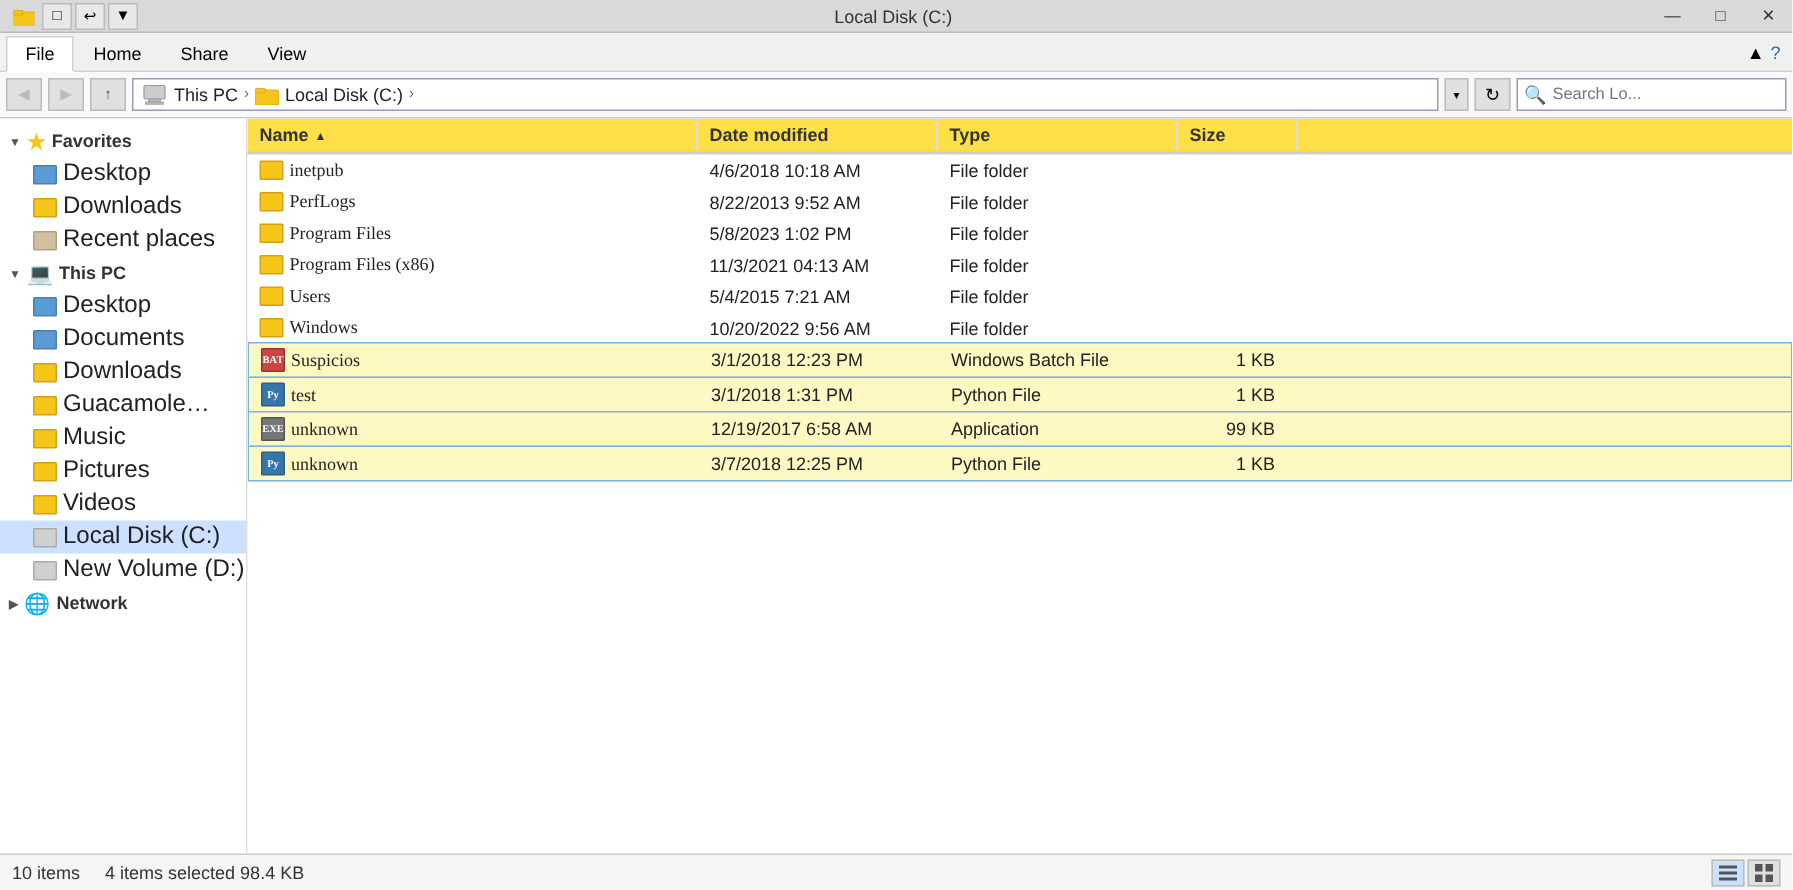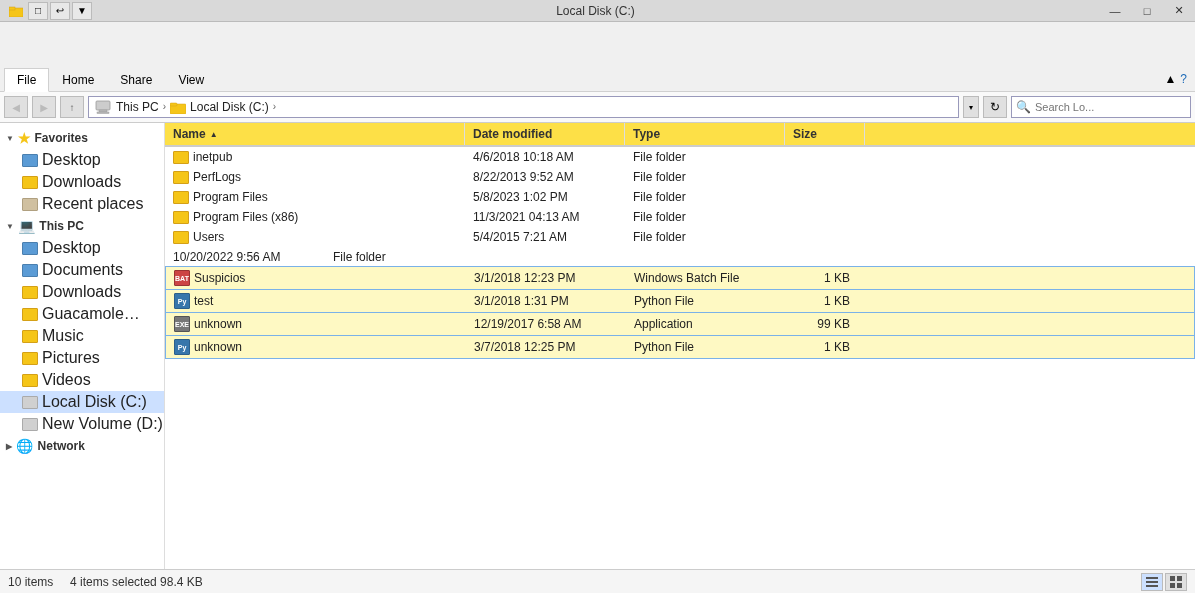--- a/index.html
+++ b/index.html
@@ -72,21 +72,20 @@
     }
 
     
     .ribbon {
       background: #f0f0f0;
       border-bottom: 1px solid #d0d0d0;
     }
     .ribbon-tabs {
       display: flex;
       padding: 0 4px;
-      margin-top: 44px;
     }
     .ribbon-tab {
       padding: 4px 12px;
       font-size: 12px;
       cursor: pointer;
       border: 1px solid transparent;
       border-bottom: none;
       margin-top: 2px;
     }
     .ribbon-tab.active {
@@ -311,21 +310,21 @@
     }
     .file-row.selected { background: #fef9c3; border: 1px solid #7ab2e8; margin: -1px 0; }
     .file-cell {
       padding: 2px 8px;
       font-size: 12px;
       color: #222;
       overflow: hidden;
       text-overflow: ellipsis;
       white-space: nowrap;
     }
-    .file-cell.name { width: 300px; display: flex; align-items: center; gap: 4px; }
+    .file-cell.name { width: 300px; display: flex; align-items: center; gap: 4px; font-family: Liberation Serif, serif; }
     .file-cell.date { width: 160px; }
     .file-cell.type { width: 160px; }
     .file-cell.size { width: 80px; text-align: right; padding-right: 16px; }
 
     .folder-icon-row {
       width: 16px;
       height: 13px;
       background: #f5c518;
       border: 1px solid #d4a017;
       border-radius: 1px;
@@ -611,20 +610,24 @@
         <div class="file-row">
       <div class="file-cell name">
         <div class="folder-icon-row"></div>
         <span>Users</span>
       </div>
       <div class="file-cell date">5/4/2015 7:21 AM</div>
       <div class="file-cell type">File folder</div>
       <div class="file-cell size"></div>
     </div>
         <div class="file-row">
+      <div class="file-cell name">
+        <div class="folder-icon-row"></div>
+        <span>Windows</span>
+      </div>
       <div class="file-cell date">10/20/2022 9:56 AM</div>
       <div class="file-cell type">File folder</div>
       <div class="file-cell size"></div>
     </div>
         <div class="file-row selected">
       <div class="file-cell name">
         <div class="file-icon-suspicious">BAT</div>
         <span>Suspicios</span>
       </div>
       <div class="file-cell date">3/1/2018 12:23 PM</div>

